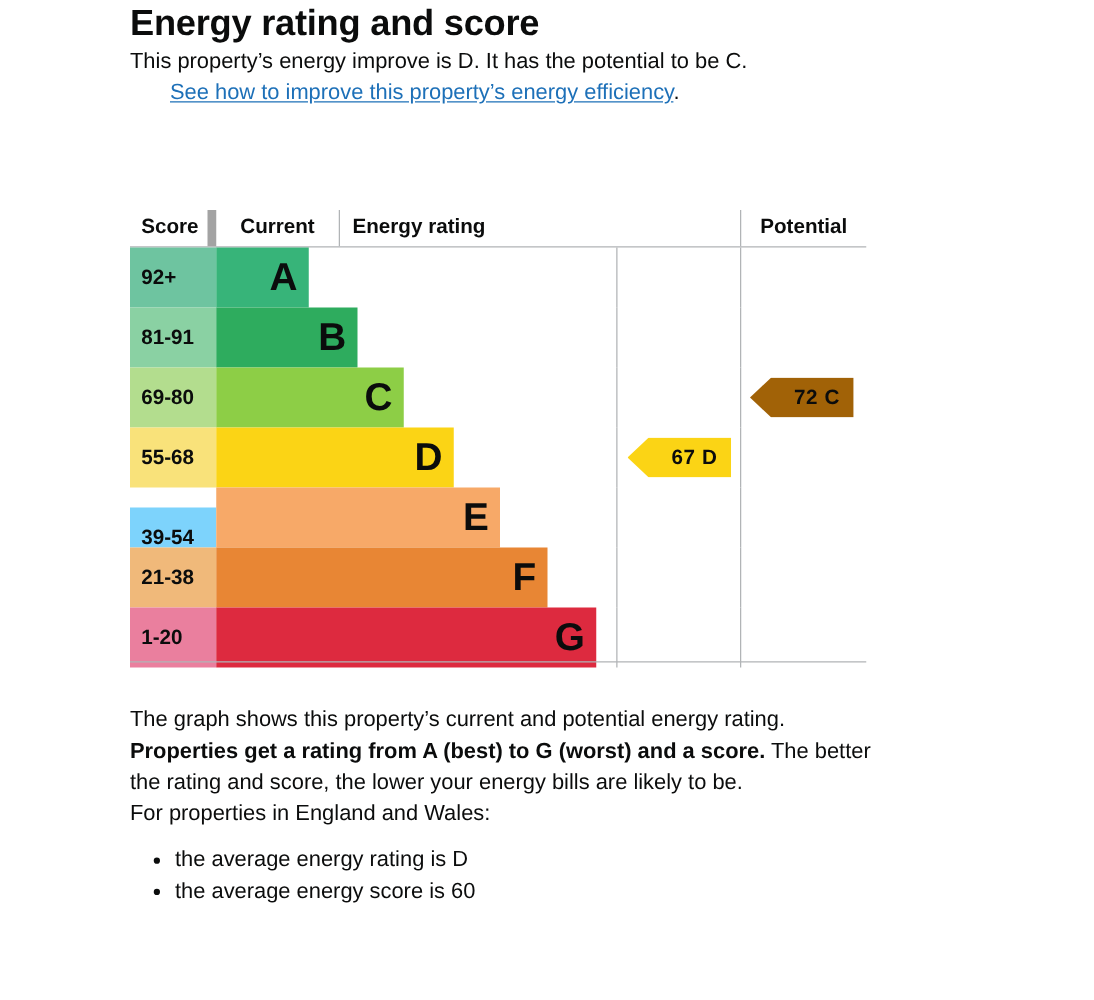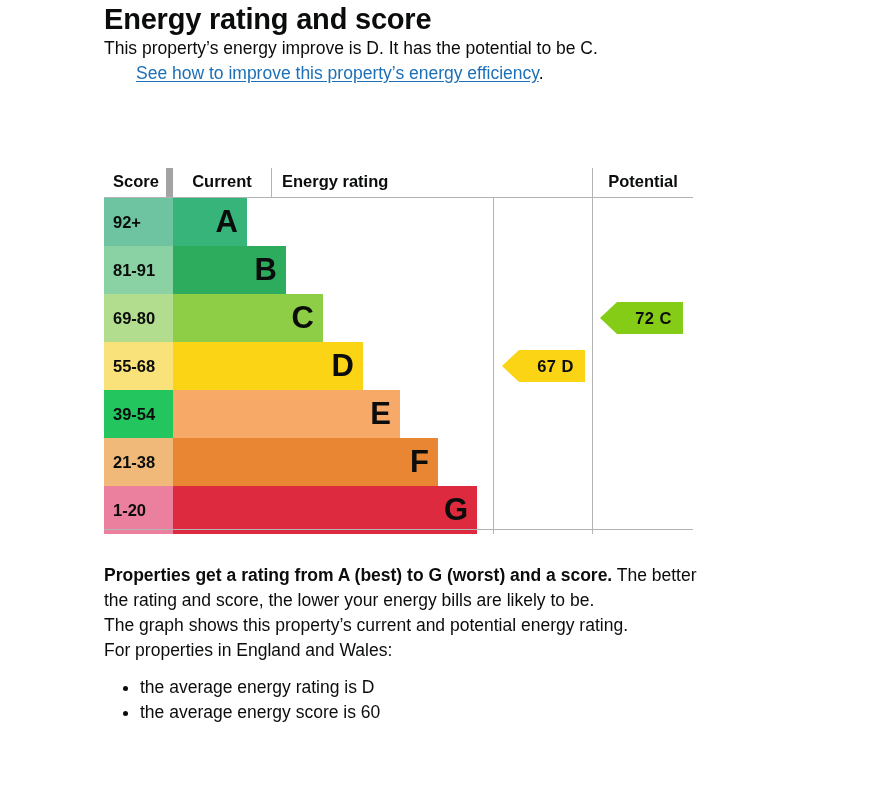--- a/index.html
+++ b/index.html
@@ -211,41 +211,41 @@
         </div>
         <div class="epc-row">
           <div class="score-cell" style="background: rgb(179, 221, 142);">69-80</div>
           <div class="rating-cell">
             <div class="bar" style="width: 150px; background: rgb(141, 206, 70);">
               <span class="letter">C</span>
             </div>
           </div>
           <div class="current-cell"></div>
           <div class="potential-cell">
-            <div class="marker marker-potential" style="background: #84cc16;">
+            <div class="marker marker-potential" style="background: #a16207;">
               <span class="mtext">72  C</span>
             </div>
           </div>
         </div>
         <div class="epc-row">
           <div class="score-cell" style="background: rgb(249, 226, 122);">55-68</div>
           <div class="rating-cell">
             <div class="bar" style="width: 190px; background: rgb(251, 212, 21);">
               <span class="letter">D</span>
             </div>
           </div>
           <div class="current-cell">
             <div class="marker marker-current" style="background: rgb(251, 212, 21);">
               <span class="mtext">67  D</span>
             </div>
           </div>
           <div class="potential-cell"></div>
         </div>
         <div class="epc-row">
-          <div class="score-cell" style="background: #22c55e;">39-54</div>
+          <div class="score-cell" style="background: #7dd3fc; margin-top: 16px;">39-54</div>
           <div class="rating-cell">
             <div class="bar" style="width: 227px; background: rgb(247, 169, 104);">
               <span class="letter">E</span>
             </div>
           </div>
           <div class="current-cell"></div>
           <div class="potential-cell"></div>
         </div>
         <div class="epc-row">
           <div class="score-cell" style="background: rgb(240, 185, 122);">21-38</div>
@@ -265,23 +265,23 @@
             </div>
           </div>
           <div class="current-cell"></div>
           <div class="potential-cell"></div>
         </div>
       </div>
   </div>
   <div class="epc-frame"></div>
 
   <div class="below">
+    <p class="body-text p-graph">The graph shows this property’s current and potential energy rating.</p>
+
     <p class="body-text p-props"><b>Properties get a rating from A (best) to G (worst) and a score.</b><span> The better the rating and score, the lower your energy bills are likely to be.</span></p>
-
-    <p class="body-text p-graph">The graph shows this property’s current and potential energy rating.</p>
 
     <p class="body-text p-forprops">For properties in England and Wales:</p>
 
     <ul class="avg" id="avg-list">
         <li>the average energy rating is D</li>
         <li>the average energy score is 60</li>
       </ul>
   </div>
 </div>
 

